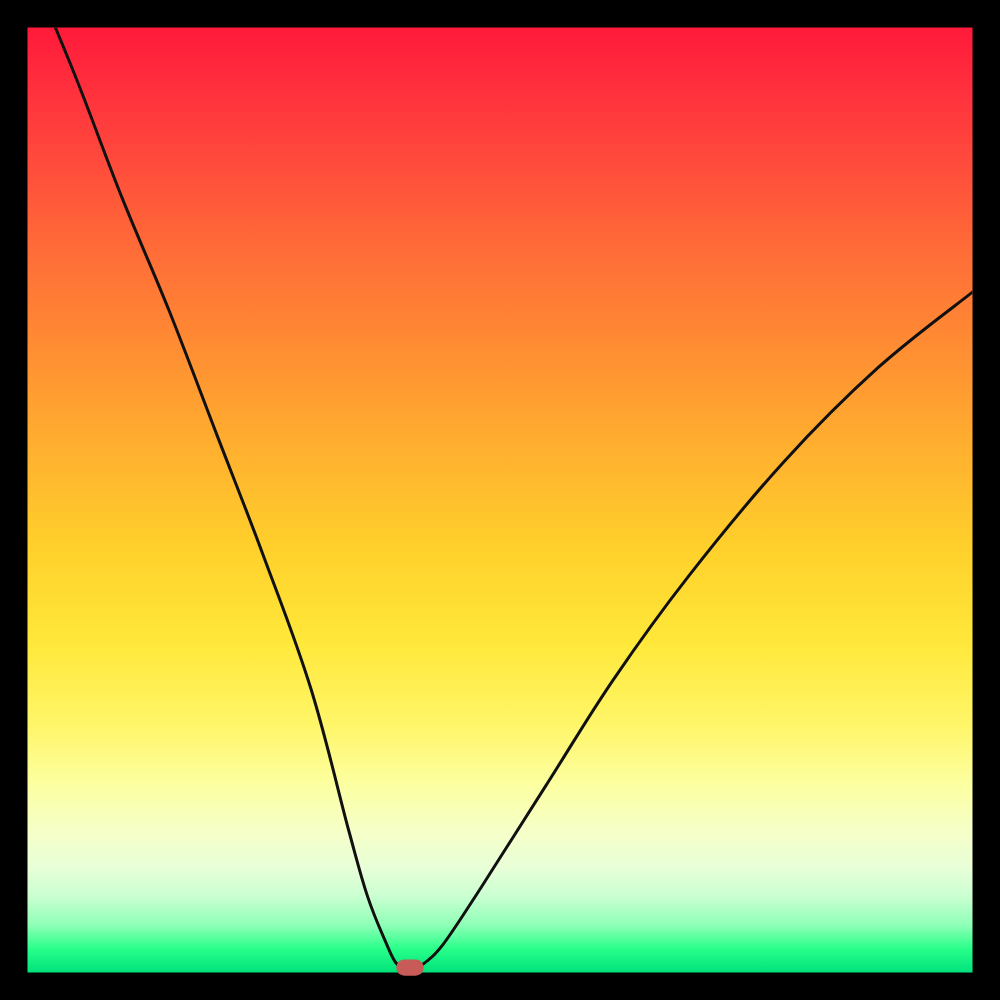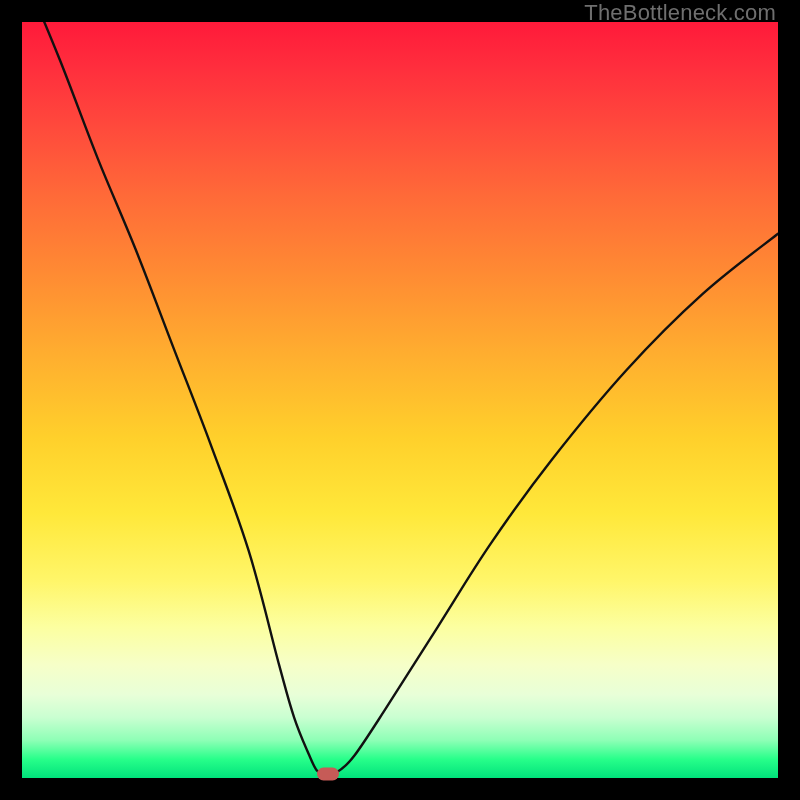--- a/index.html
+++ b/index.html
@@ -76,14 +76,13 @@
 <div class="frame">
   <div class="plot">
 
     <svg class="curve" viewBox="0 0 756 756" preserveAspectRatio="none">
       <path id="curve-path" d="M 0 -52.92000000000007 C 6.804 -36.590400000000045, 24.192000000000004 3.780000000000051, 37.800000000000004 37.80000000000007 C 51.408 71.82000000000008, 61.99200000000001 102.06000000000004, 75.60000000000001 136.08000000000004 C 89.20800000000001 170.10000000000002, 99.79199999999999 192.7800000000001, 113.39999999999999 226.80000000000007 C 127.008 260.82000000000005, 137.592 289.6992000000001, 151.20000000000002 325.08000000000004 C 164.80800000000002 360.4608, 175.392 386.6184, 189 423.36 C 202.608 460.1016, 214.5528 489.7368, 226.79999999999998 529.2 C 239.04719999999998 568.6632000000001, 248.87520000000004 612.6624, 257.04 642.6 C 265.20480000000003 672.5376, 266.7168 679.1904, 272.15999999999997 695.52 C 277.60319999999996 711.8496, 283.1976 723.7944, 287.28000000000003 733.32 C 291.36240000000004 742.8456000000001, 292.1184 745.038, 294.84000000000003 748.44 C 297.56160000000006 751.8420000000001, 299.67840000000007 751.5396000000001, 302.40000000000003 752.22 C 305.1216 752.9004, 307.2384 752.9004, 309.96 752.22 C 312.68159999999995 751.5396000000001, 313.4376 751.8420000000001, 317.52 748.44 C 321.6024 745.038, 324.4752 744.2064, 332.64 733.32 C 340.8048 722.4336000000001, 347.9112 711.0936, 362.88 687.96 C 377.8488 664.8264, 396.7488 634.7375999999999, 415.8 604.8 C 434.8512 574.8624, 448.308 551.5776, 468.71999999999997 521.64 C 489.13199999999995 491.7024, 504.7055999999999 469.77840000000003, 529.1999999999999 438.48 C 553.6944 407.1816, 577.5840000000001 377.6976, 604.8000000000001 347.76 C 632.0160000000001 317.82239999999996, 653.184 296.65439999999995, 680.4 272.15999999999997 C 707.616 247.66559999999998, 742.392 222.56640000000004, 756 211.68000000000006" fill="none" stroke="#111111" stroke-width="2.4" stroke-linecap="round"></path>
     </svg>
 
     <div class="marker" id="opt-marker" style="left: 306.18px; top: 752.22px; background: rgb(198, 91, 87);"></div>
   </div>
 
-  <div class="watermark">TheBottleneck.com</div>
 </div>
 
 </body></html>

